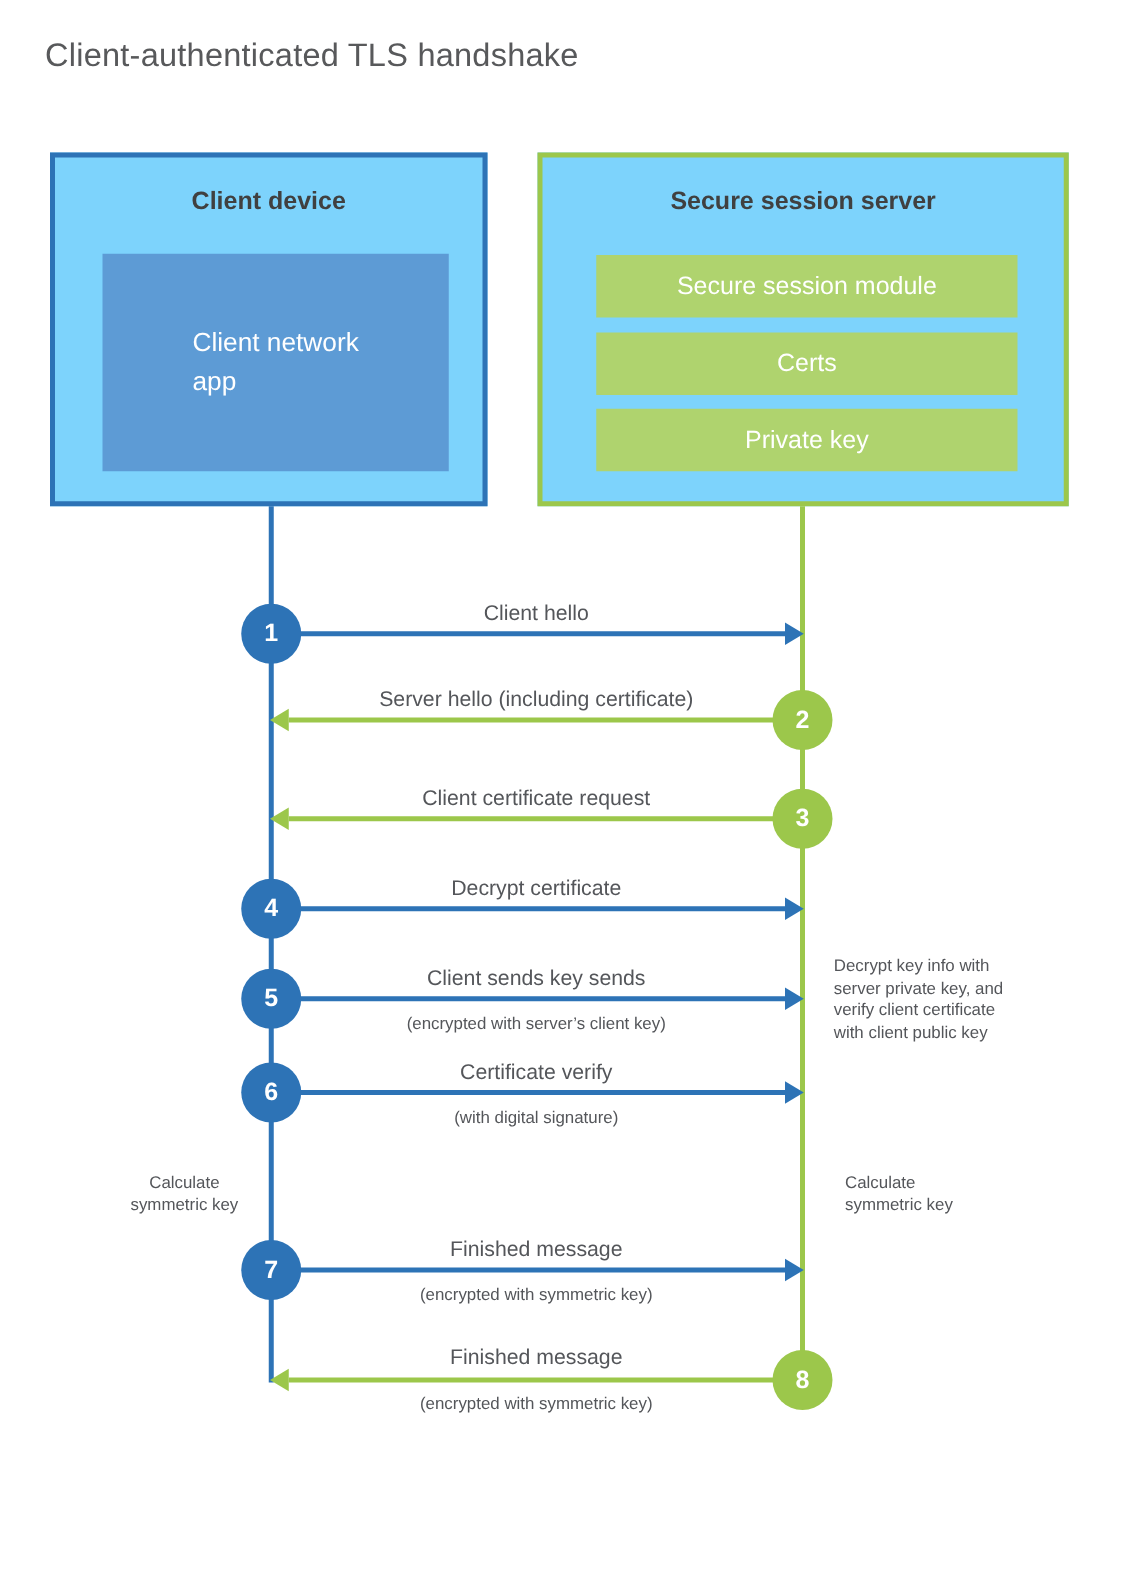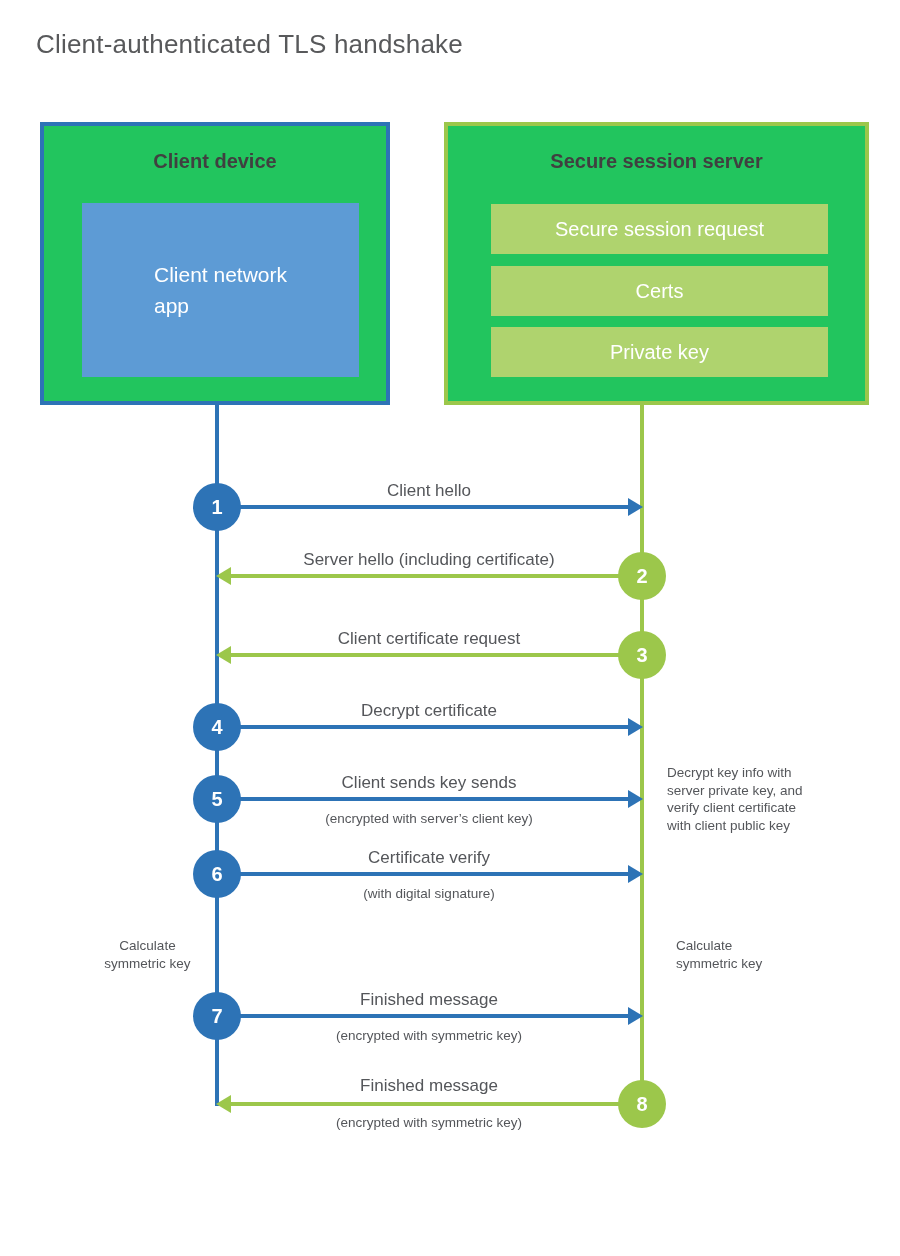--- a/index.html
+++ b/index.html
@@ -6,23 +6,23 @@
   .canvas{
     position:relative;width:900px;height:1256px;background:#ffffff;overflow:hidden;
     font-family:"Liberation Sans","DejaVu Sans",sans-serif;
     text-decoration:underline;
   }
   .abs{position:absolute;}
   .page-title{
     left:36px;top:29px;font-size:26px;font-weight:400;color:#58595b;letter-spacing:0.2px;
   }
   
-  .actor-box{box-sizing:border-box;background:#22c55e;}
+  .actor-box{box-sizing:border-box;background:#7dd3fc;}
   .client-box{left:40px;top:122px;width:350px;height:283px;border:4px solid #2d73b6;}
-  .server-box{left:444px;top:122px;width:425px;height:283px;border:4px solid #9cc74b;}
+  .server-box{left:430px;top:122px;width:425px;height:283px;border:4px solid #9cc74b;}
   .actor-title{
     position:absolute;left:0;right:0;top:24px;text-align:center;
     font-size:20px;font-weight:700;color:#404040;
   }
   .app-box{
     position:absolute;left:38px;top:77px;width:277px;height:174px;background:#5d9bd5;
     display:flex;align-items:center;justify-content:center;
     color:#ffffff;font-size:21px;line-height:1.5;white-space:pre-line;
   }
   .module-bar{
@@ -74,21 +74,21 @@
   <div class="abs page-title">Client-authenticated TLS handshake</div>
 
   <div class="abs actor-box client-box">
     <div class="actor-title">Client device</div>
     <div class="app-box">Client network
 app</div>
   </div>
 
   <div class="abs actor-box server-box">
     <div class="actor-title">Secure session server</div>
-    <div class="module-bar" style="top:78px">Secure session request</div>
+    <div class="module-bar" style="top:78px">Secure session module</div>
     <div class="module-bar" style="top:140px">Certs</div>
     <div class="module-bar" style="top:201px">Private key</div>
   </div>
 
   <div class="abs vline blue"></div>
   <div class="abs vline green"></div>
 
   <div>
     <div class="abs circle blue" style="top:483px">1</div>
     <div class="abs arrow-line blue" style="top:505px"></div>

